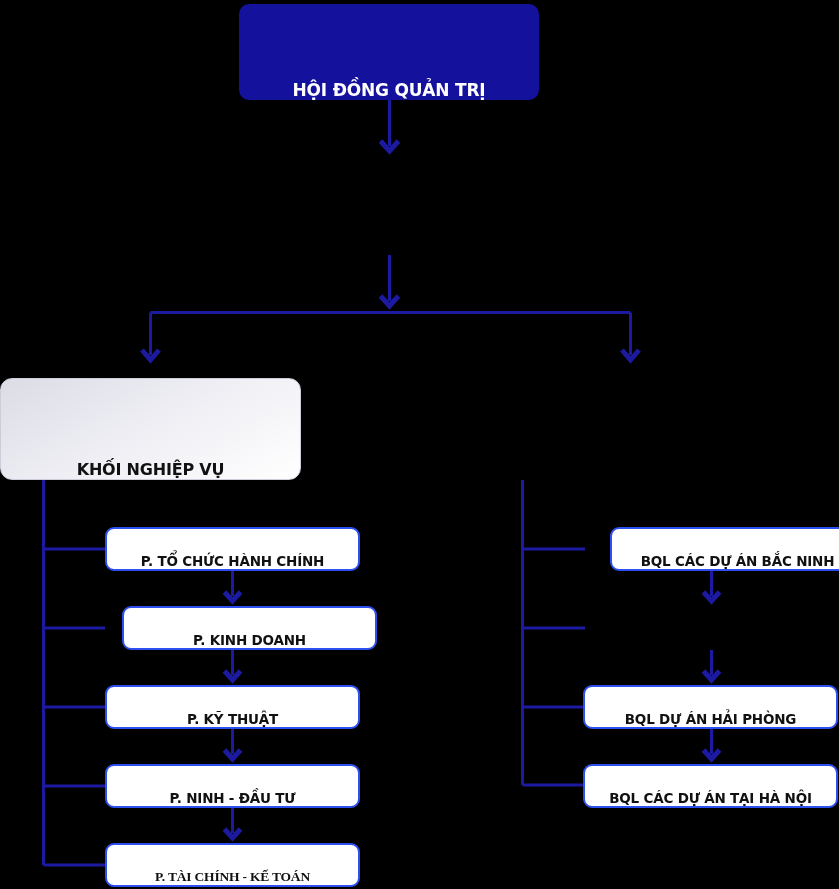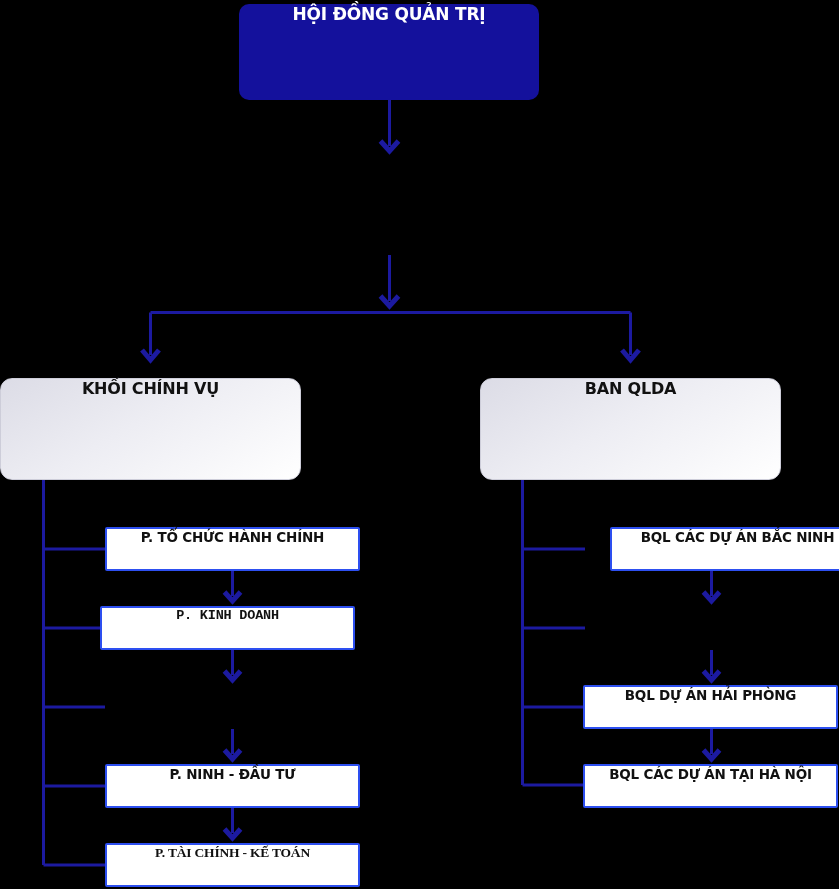--- a/index.html
+++ b/index.html
@@ -11,21 +11,21 @@
     position: relative;
     width: 839px;
     height: 889px;
     background: #000000;
     overflow: hidden;
     font-family: "DejaVu Sans", "Liberation Sans", sans-serif;
   }
   .node {
     position: absolute;
     display: flex;
-    align-items: flex-start;
+    align-items: flex-end;
     justify-content: center;
     text-align: center;
     font-weight: bold;
     box-sizing: border-box;
     letter-spacing: -0.2px;
   }
   .node-primary {
     width: 300px;
     background: #14119c;
     color: #ffffff;
@@ -40,21 +40,21 @@
     border-radius: 12px;
     border: 1px solid #cdcdd9;
     font-size: 16px;
   }
   .node-child {
     width: 255px;
     height: 44px;
     background: #ffffff;
     color: #111111;
     border: 2px solid #2d4ff0;
-    border-radius: 2px;
+    border-radius: 9px;
     font-size: 13.5px;
   }
   #connector-layer {
     position: absolute;
     left: 0;
     top: 0;
     pointer-events: none;
   }
   #connector-layer path, #connector-layer line {
     stroke: #1c1aa0;
@@ -126,32 +126,32 @@
       <path class="head" d="M703.5,750 L711.5,759 L719.5,750"></path>
     </g>
   </svg>
 
   <div class="node node-primary" style="left:239px; top:4px; height:96px;">
     <span>HỘI ĐỒNG QUẢN TRỊ</span>
   </div>
 
 
   <div class="node node-branch" style="left:0px; top:378px;">
-    <span>KHỐI CHÍNH VỤ</span>
+    <span>KHỐI NGHIỆP VỤ</span>
   </div>
 
-  <div class="node node-branch" style="left:480px; top:378px;">
-    <span>BAN QLDA</span>
-  </div>
 
   <div class="node node-child" style="left:105px; top:527px;">
     <span>P. TỔ CHỨC HÀNH CHÍNH</span>
   </div>
-  <div class="node node-child" style="left:100px; top:606px;font-family:Liberation Mono, monospace;">
+  <div class="node node-child" style="left:122px; top:606px;">
     <span>P. KINH DOANH</span>
+  </div>
+  <div class="node node-child" style="left:105px; top:685px;">
+    <span>P. KỸ THUẬT</span>
   </div>
   <div class="node node-child" style="left:105px; top:764px;">
     <span>P. NINH - ĐẦU TƯ</span>
   </div>
   <div class="node node-child" style="left:105px; top:843px;font-family:Liberation Serif, serif;">
     <span>P. TÀI CHÍNH - KẾ TOÁN</span>
   </div>
 
   <div class="node node-child" style="left:583px; top:527px;margin-left:27px;">
     <span>BQL CÁC DỰ ÁN BẮC NINH</span>

